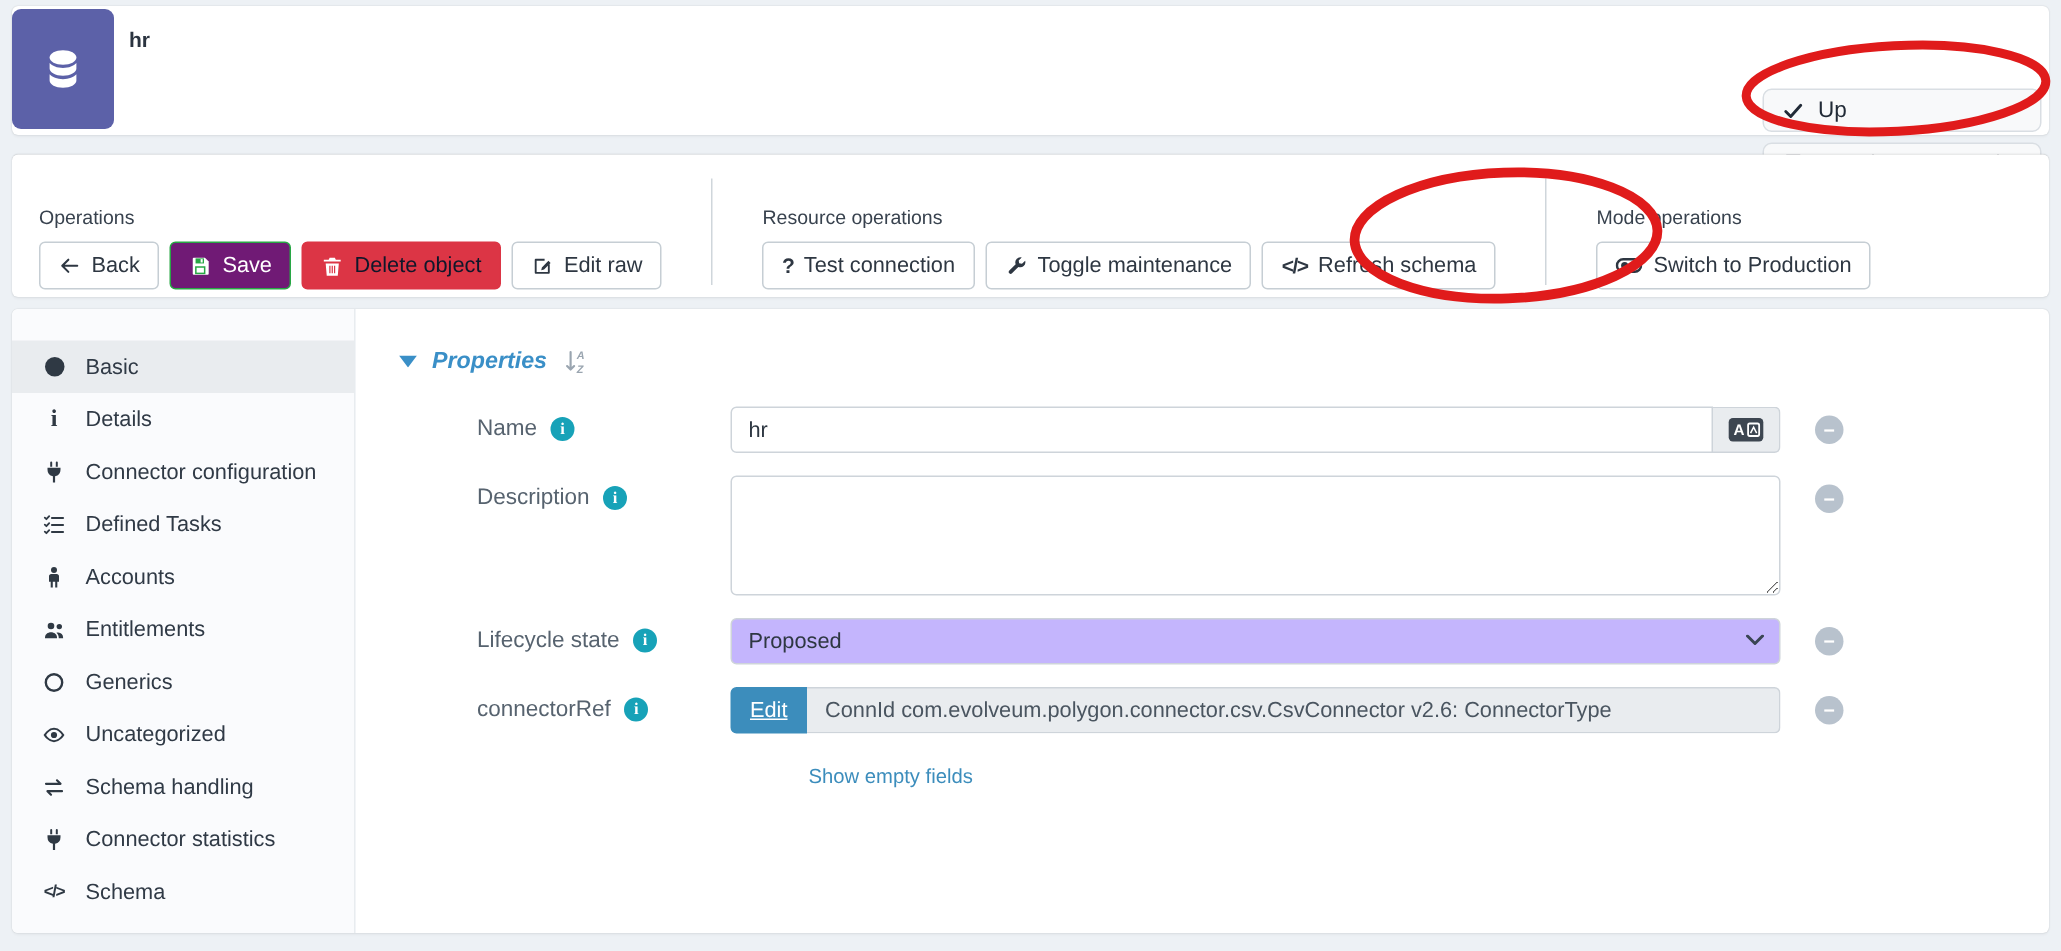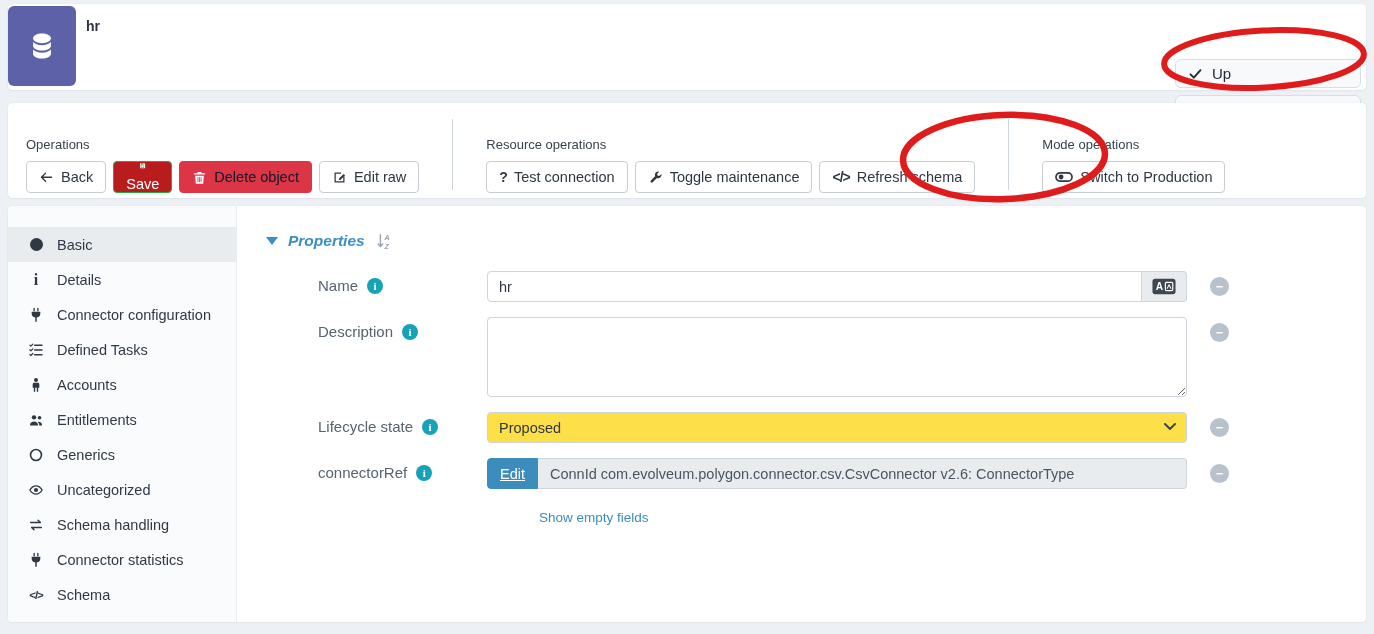--- a/index.html
+++ b/index.html
@@ -48,21 +48,21 @@
   .tb-label { font-size:13px; color:#38424e; margin-bottom:9px;margin-top:20px; }
   .tb-buttons { display:flex; gap:7px; }
   .btn {
     height:32px; display:inline-flex; align-items:center; gap:7px;
     padding:0 12px; border-radius:4px; font-size:14.5px; cursor:pointer;
     background:#fff; border:1px solid #c6ced4; color:#2e3742;
     font-family:"Liberation Sans", sans-serif;
   }
   .btn svg { width:15px; height:15px; }
   .btn .glyph { font-weight:bold; font-size:14px; letter-spacing:-1px; }
-  .btn-success { background:#b91c1c; border-color:#28a745; color:#fff;flex-direction:column; }
+  .btn-success { background:#701a75; border-color:#28a745; color:#fff; }
   .btn-danger  { background:#dc3545; border-color:#dc3545; color:#0f172a; }
   .tb-divider { width:1px; background:#cfd6db; margin:2px 33px 8px; align-self:stretch; }
 
   
   .main-card { left:8px; top:206px; width:1358px; height:416px; display:flex; overflow:hidden; }
   .side-nav {
     width:229px; flex:0 0 229px; background:#fafbfd;
     border-right:1px solid #e8ecef; padding-top:21px;
   }
   .nav-item {
@@ -104,21 +104,21 @@
     border-radius:0 4px 4px 0; display:flex; align-items:center; justify-content:center; cursor:pointer;
   }
   .textarea {
     width:700px; height:80px; border:1px solid #ced4da; border-radius:4px;
     resize:vertical; padding:6px 11px; font-size:14.5px; outline:none;
     font-family:"Liberation Sans", sans-serif;
   }
   .select-wrap { position:relative; width:700px; }
   .select {
     width:100%; height:31px; border:1px solid #ced4da; border-radius:4px;
-    padding:0 30px 0 11px; font-size:14.5px; color:#2e3742; background:#fde047;
+    padding:0 30px 0 11px; font-size:14.5px; color:#2e3742; background:#c4b5fd;
     appearance:none; -webkit-appearance:none; outline:none;
     font-family:"Liberation Sans", sans-serif;
   }
   .select-chevron { position:absolute; right:11px; top:11px; width:12px; height:8px; pointer-events:none; }
   .btn-edit {
     height:31px; padding:0 12px; background:#3c8dbc; border:1px solid #3c8dbc; color:#fff;
     border-radius:4px 0 0 4px; font-size:14.5px; cursor:pointer;
     font-family:"Liberation Sans", sans-serif;
     text-decoration:underline;
   }

